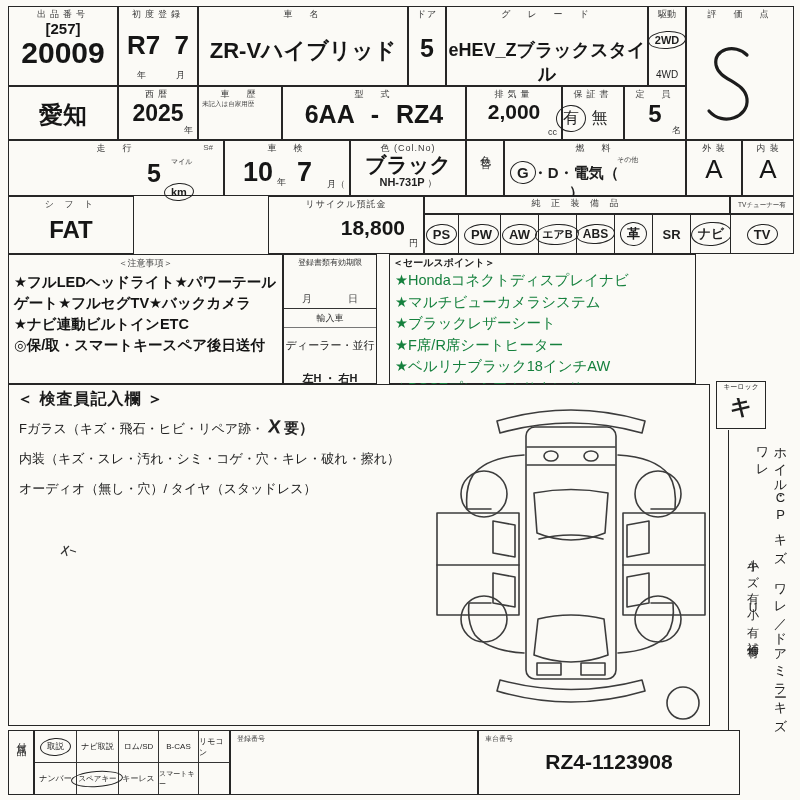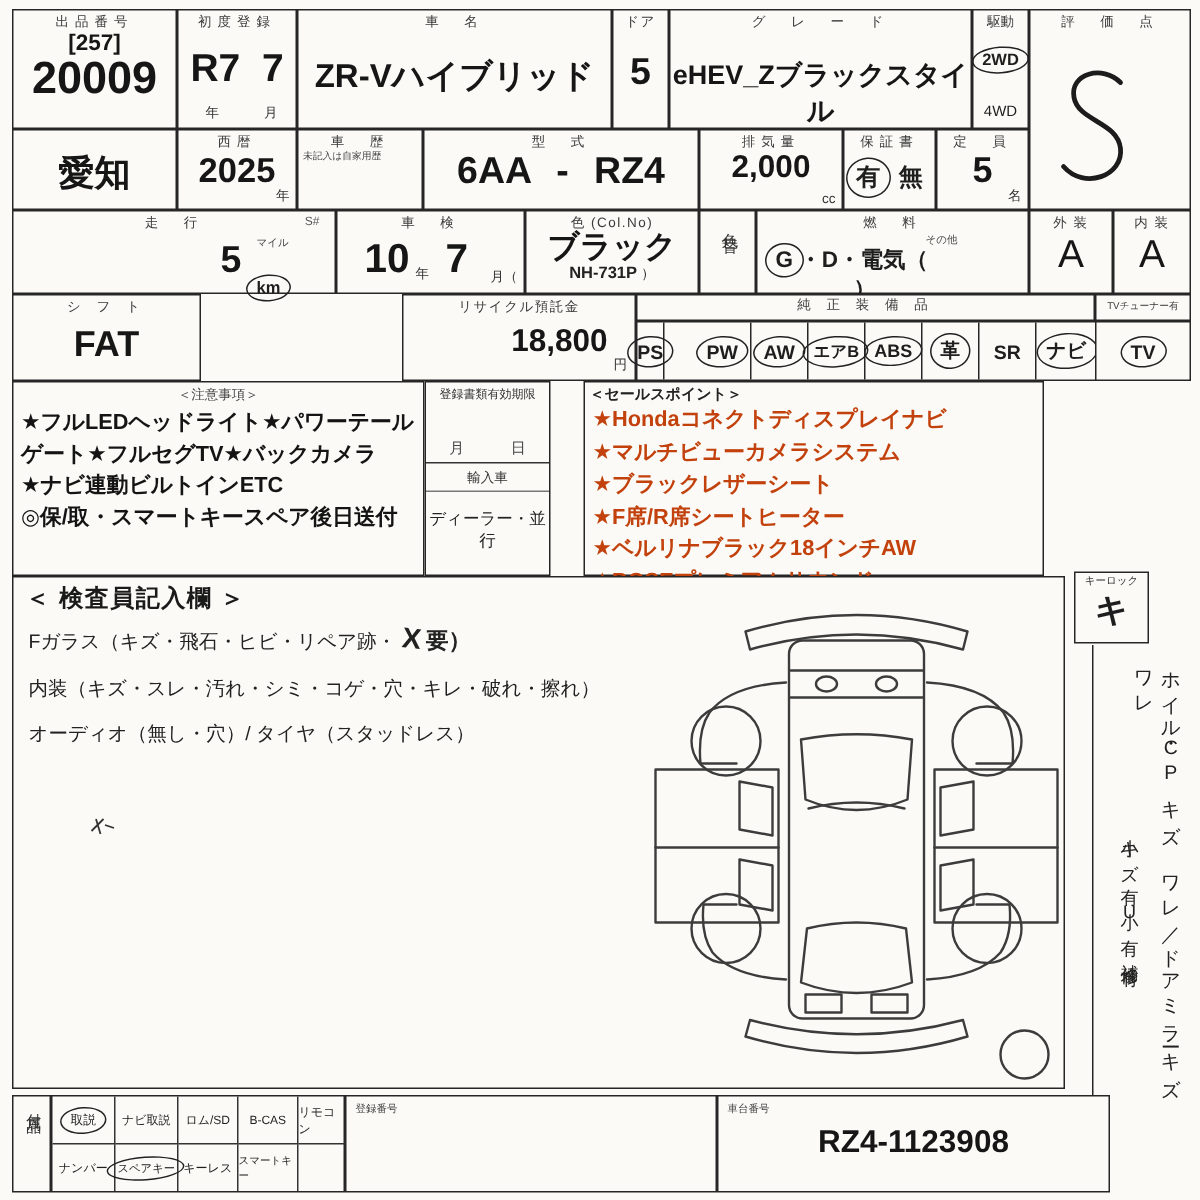--- a/index.html
+++ b/index.html
@@ -18,21 +18,21 @@
   .abs{position:absolute;}
   .circled{position:relative;display:inline-block;}
   .circled::after{
     content:"";position:absolute;inset:-3px -7px;border:1.7px solid #222;
     border-radius:50%;transform:rotate(-4deg);pointer-events:none;
   }
   .vtext{writing-mode:vertical-rl;text-orientation:upright;letter-spacing:2px;}
   .eq-cell{position:absolute;border-right:1.7px solid #262626;box-sizing:border-box;
     display:flex;align-items:center;justify-content:center;font-size:13px;font-weight:bold;}
   .starline{font-size:14.5px;line-height:21px;color:#141414;font-weight:bold;white-space:nowrap;}
-  .sales-line{font-size:14.5px;line-height:21.5px;color:#c2410c;font-weight:bold;white-space:nowrap;}
+  .sales-line{font-size:14.5px;line-height:21.5px;color:#15803d;font-weight:normal;white-space:nowrap;}
   .insp-line{font-size:13px;color:#222;white-space:nowrap;}
   svg{display:block;}
 </style>
 </head>
 <body>
 
 <div class="sheet">
 
   <div class="cell" style="left:8px;top:6px;width:110px;height:80px;">
     <div class="hdr">出品番号</div>
@@ -105,21 +105,21 @@
   </div>
 
   <div class="cell" style="left:466px;top:86px;width:96px;height:54px;">
     <div class="hdr">排気量</div>
     <div class="val" style="font-size:21px;">2,000</div>
     <span class="unit abs" style="right:4px;bottom:2px;">cc</span>
   </div>
 
   <div class="cell" style="left:562px;top:86px;width:62px;height:54px;">
     <div class="hdr">保証書</div>
-    <div style="text-align:center;margin-top:8px;font-size:16px;font-weight:bold;">
+    <div style="margin-top:8px;font-size:16px;font-weight:normal;">
       <span class="circled">有</span>
       <span style="padding-left:8px;">無</span>
     </div>
   </div>
 
   <div class="cell" style="left:624px;top:86px;width:62px;height:54px;">
     <div class="hdr">定　員</div>
     <div class="val" style="font-size:24px;">5</div>
     <span class="unit abs" style="right:4px;bottom:2px;">名</span>
   </div>
@@ -186,21 +186,21 @@
   </div>
 
   <div class="cell" style="left:424px;top:196px;width:306px;height:18px;">
     <div class="hdr" style="padding-top:1px;">純 正 装 備 品</div>
   </div>
   <div class="cell" style="left:730px;top:196px;width:64px;height:18px;">
     <div class="hdr tight" style="font-size:6.5px;letter-spacing:0;">TVチューナー有</div>
   </div>
 
   <div class="cell" style="left:424px;top:214px;width:306px;height:40px;border-right:none;">
-    <div class="eq-cell" style="left:0;top:0;width:18px;height:100%;">
+    <div class="eq-cell" style="left:0;top:0;width:34px;height:100%;">
         <span class="circled">PS</span>
       </div>
     <div class="eq-cell" style="left:38px;top:0;width:38px;height:100%;">
         <span class="circled">PW</span>
       </div>
     <div class="eq-cell" style="left:76px;top:0;width:38px;height:100%;">
         <span class="circled">AW</span>
       </div>
     <div class="eq-cell" style="left:114px;top:0;width:38px;height:100%;font-size:11px;">
         <span class="circled">エアB</span>
@@ -227,21 +227,21 @@
   <div class="cell" style="left:8px;top:254px;width:275px;height:130px;">
     <div style="text-align:center;font-size:9px;color:#444;padding-top:2px;">＜注意事項＞</div>
     <div style="padding:2px 12px 0 5px;">
       <div class="starline">★フルLEDヘッドライト★パワーテール</div>
       <div class="starline">ゲート★フルセグTV★バックカメラ</div>
       <div class="starline">★ナビ連動ビルトインETC</div>
       <div class="starline">◎保/取・スマートキースペア後日送付</div>
     </div>
   </div>
 
-  <div class="cell" style="left:283px;top:254px;width:84px;height:130px;">
+  <div class="cell" style="left:283px;top:254px;width:94px;height:130px;">
     <div style="text-align:center;font-size:8px;color:#333;padding-top:2px;letter-spacing:0;">登録書類有効期限</div>
     <div style="display:flex;justify-content:space-around;font-size:10px;color:#444;margin-top:24px;border-bottom:1.4px solid #333;padding-bottom:2px;">
       <span>月</span>
       <span>日</span>
     </div>
     <div style="text-align:center;font-size:9px;color:#333;margin-top:3px;border-bottom:1px solid #777;padding-bottom:2px;">輸入車</div>
     <div style="text-align:center;font-size:11px;color:#222;margin-top:10px;">ディーラー・並行</div>
     <div style="text-align:center;font-size:11px;color:#222;margin-top:18px;font-weight:bold;">左H ・ 右H</div>
   </div>
 

